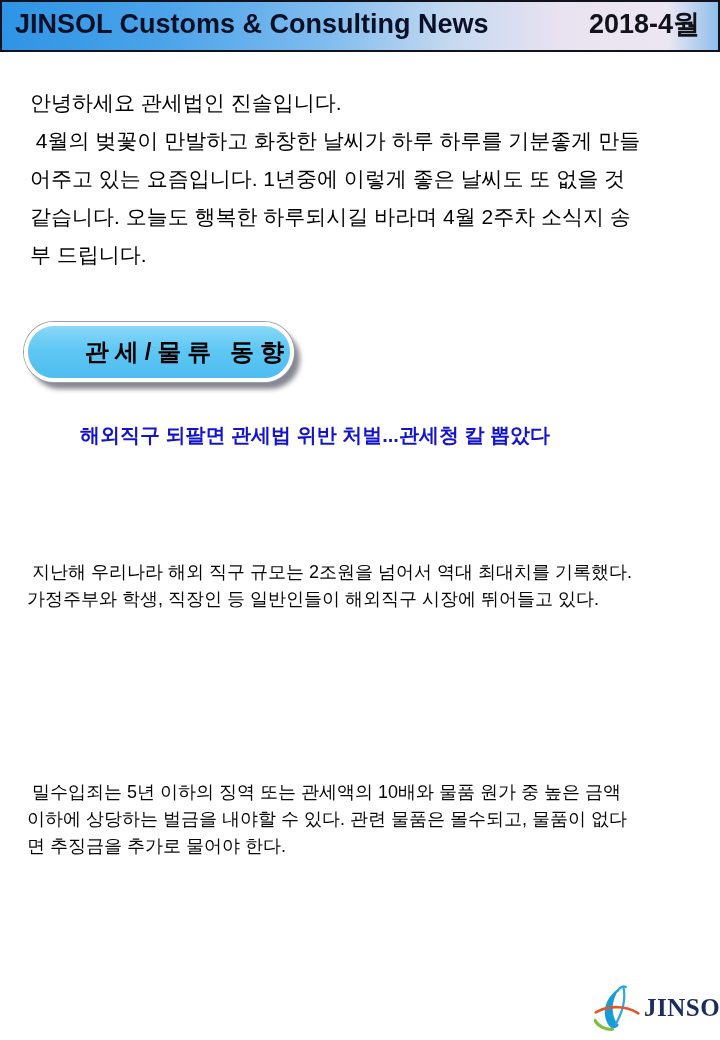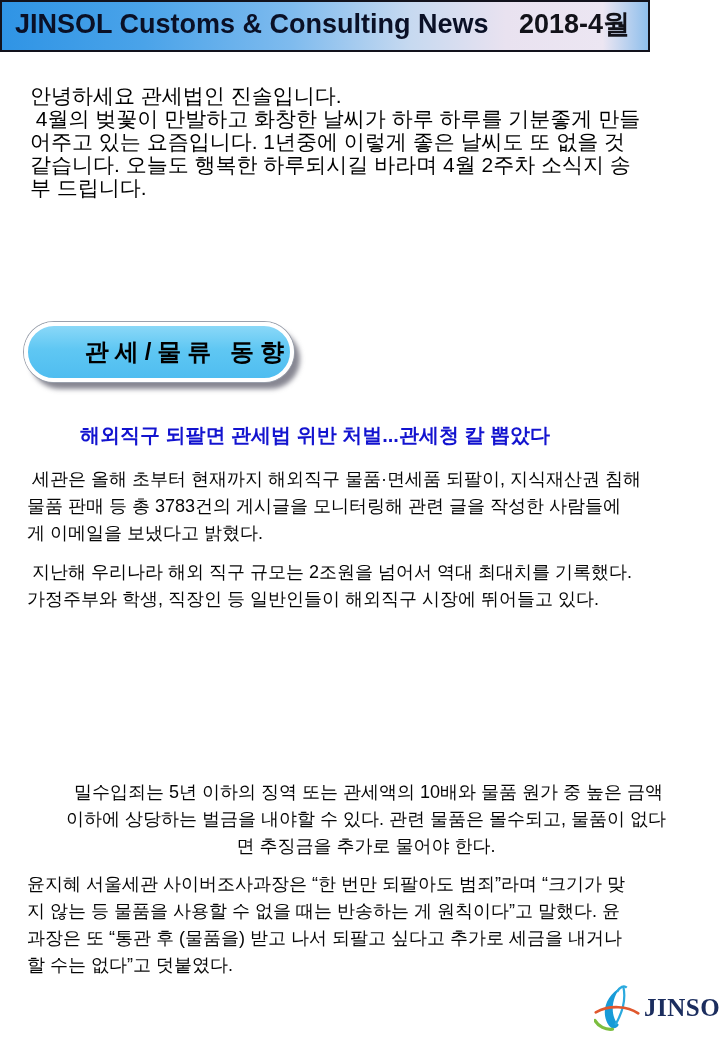--- a/index.html
+++ b/index.html
@@ -3,34 +3,34 @@
 <meta charset="utf-8">
 <style>
   html,body { margin:0; padding:0; background:#fff; }
   .page {
     position:relative; width:720px; height:1040px; background:#ffffff;
     overflow:hidden; font-family:"Liberation Sans", sans-serif; color:#000;
   }
 
   
   .header {
-    position:absolute; top:0; left:0; width:650px; height:52px;
+    position:absolute; top:0; left:0; width:720px; height:52px;
     box-sizing:border-box; border:2px solid #12121c;
     background:linear-gradient(90deg,#2f94e5 0%, #4aa3e9 22%, #7fbbee 45%,
                #c6d9f0 63%, #e9e2f0 78%, #ece6f2 93%, #8fbfec 100%);
     display:flex; align-items:center; justify-content:space-between;
     padding:0 18px 4px 13px;
   }
   .header-title { font-size:27px; font-weight:bold; color:#0a1026; white-space:nowrap; }
   .header-date  { font-size:27px; font-weight:bold; color:#121219; white-space:nowrap; }
 
   
   .greeting {
     position:absolute; top:84px; left:30px; width:668px;
-    font-size:21px; line-height:23px; color:#000;
+    font-size:21px; line-height:38px; color:#000;
     white-space:pre-wrap;
   }
 
   
   .badge {
     position:absolute; top:322px; left:24px; width:270px; height:60px;
     box-sizing:border-box; border-radius:32px;
     background:linear-gradient(180deg,#8ad8f8 0%, #5fc7f3 45%, #4fbdf0 100%);
     border:4px solid #ffffff;
     box-shadow:0 0 0 1px #9aa0ac, 6px 7px 5px rgba(95,95,110,0.75);
@@ -42,21 +42,21 @@
   .headline {
     position:absolute; top:422px; left:46px; width:660px;
     font-size:20px; font-weight:bold; color:#1213cf; white-space:nowrap;margin-left:34px;
   }
   .para {
     position:absolute; left:27px; width:678px;
     font-size:18px; line-height:27px; color:#060606;
     white-space:pre-wrap;
   }
   .p1 { top:466px; } .p2 { top:559px; } .p3 { top:639px; }
-  .p4 { top:779px;text-align:center; } .p5 { top:871px; }
+  .p4 { top:779px; } .p5 { top:871px; }
 
   
   .logo {
     position:absolute; top:982px; left:594px; width:118px; height:52px;
     display:flex; align-items:center; gap:4px;
   }
   .logo-mark { width:46px; height:50px; flex:0 0 auto; }
   .logo-text {
     font-family:"Liberation Serif", serif; font-weight:bold;
     font-size:25px; color:#1b2d5e; letter-spacing:0.5px;
@@ -77,32 +77,25 @@
 어주고 있는 요즘입니다. 1년중에 이렇게 좋은 날씨도 또 없을 것
 같습니다. 오늘도 행복한 하루되시길 바라며 4월 2주차 소식지 송
 부 드립니다.</div>
 
   <div class="badge">
     <span class="badge-label">관세/물류 동향</span>
   </div>
 
   <div class="headline">해외직구 되팔면 관세법 위반 처벌...관세청 칼 뽑았다</div>
 
-  <div class="para p1"> 세관은 올해 초부터 현재까지 해외직구 물품·면세품 되팔이, 지식재산권 침해
-물품 판매 등 총 3783건의 게시글을 모니터링해 관련 글을 작성한 사람들에
-게 이메일을 보냈다고 밝혔다.</div>
   <div class="para p2"> 지난해 우리나라 해외 직구 규모는 2조원을 넘어서 역대 최대치를 기록했다.
 가정주부와 학생, 직장인 등 일반인들이 해외직구 시장에 뛰어들고 있다.</div>
   <div class="para p4"> 밀수입죄는 5년 이하의 징역 또는 관세액의 10배와 물품 원가 중 높은 금액
 이하에 상당하는 벌금을 내야할 수 있다. 관련 물품은 몰수되고, 물품이 없다
 면 추징금을 추가로 물어야 한다.</div>
-  <div class="para p5">윤지혜 서울세관 사이버조사과장은 “한 번만 되팔아도 범죄”라며 “크기가 맞
-지 않는 등 물품을 사용할 수 없을 때는 반송하는 게 원칙이다”고 말했다. 윤
-과장은 또 “통관 후 (물품을) 받고 나서 되팔고 싶다고 추가로 세금을 내거나
-할 수는 없다”고 덧붙였다.</div>
 
   <div class="logo">
     <svg class="logo-mark" viewBox="0 0 52 52" xmlns="http://www.w3.org/2000/svg" aria-hidden="true">
       <path d="M31 2 C13 12 7 32 17 46 C20 50 26 50 28 45 C18 36 19 14 31 2 Z" fill="#189bd7"></path>
       <path d="M33 1 C36 14 33 30 24 45" stroke="#2aa9de" stroke-width="2.5" fill="none"></path>
       <path d="M26 8 C29 2 34 0 37 3" stroke="#2aa9de" stroke-width="2.5" fill="none"></path>
       <path d="M2 31 C18 22 38 24 50 32" stroke="#e0582e" stroke-width="3" fill="none" stroke-linecap="round"></path>
       <path d="M1 40 C5 47 13 51 21 50" stroke="#7cbe3f" stroke-width="3.5" fill="none" stroke-linecap="round"></path>
     </svg>
     <span class="logo-text">JINSOL</span>

